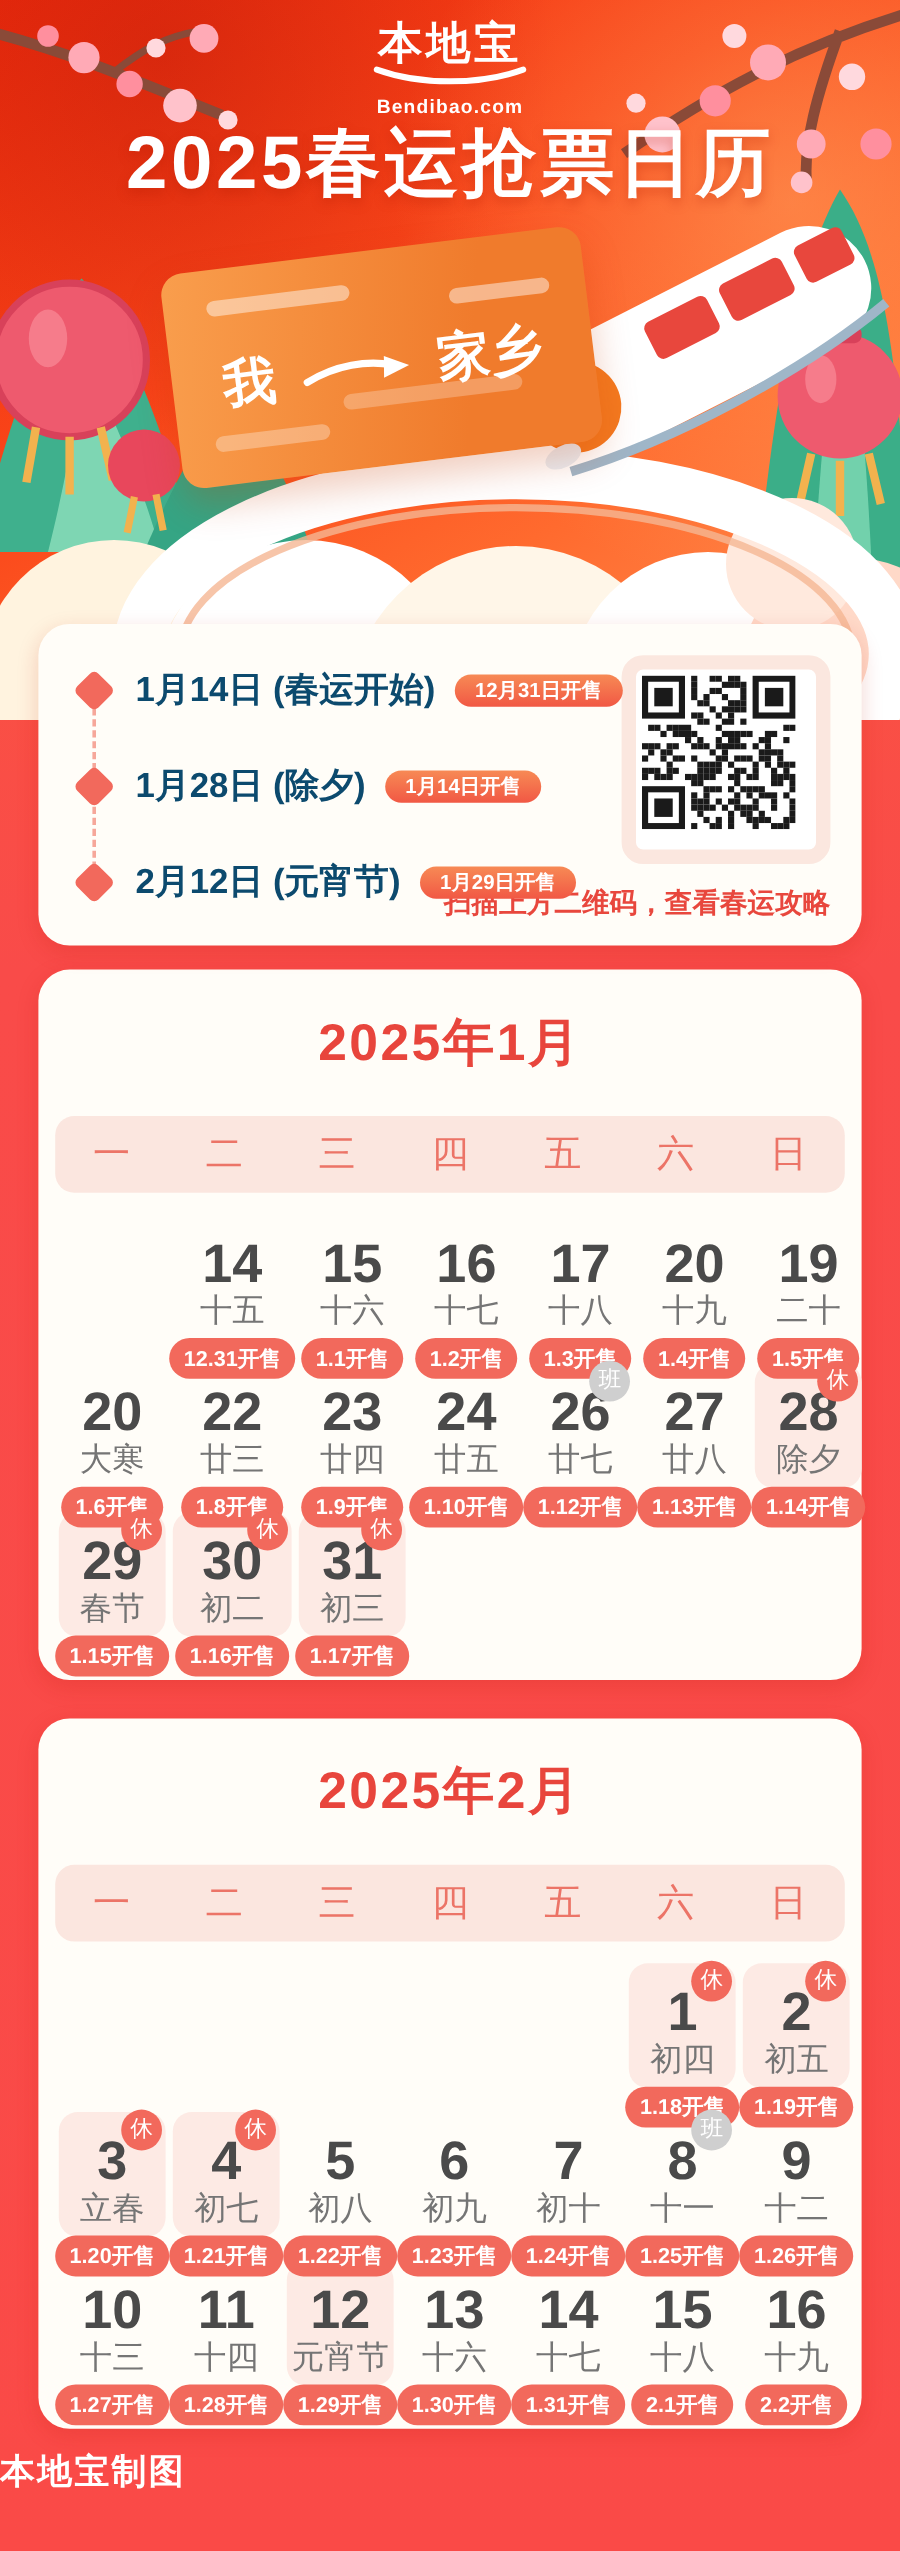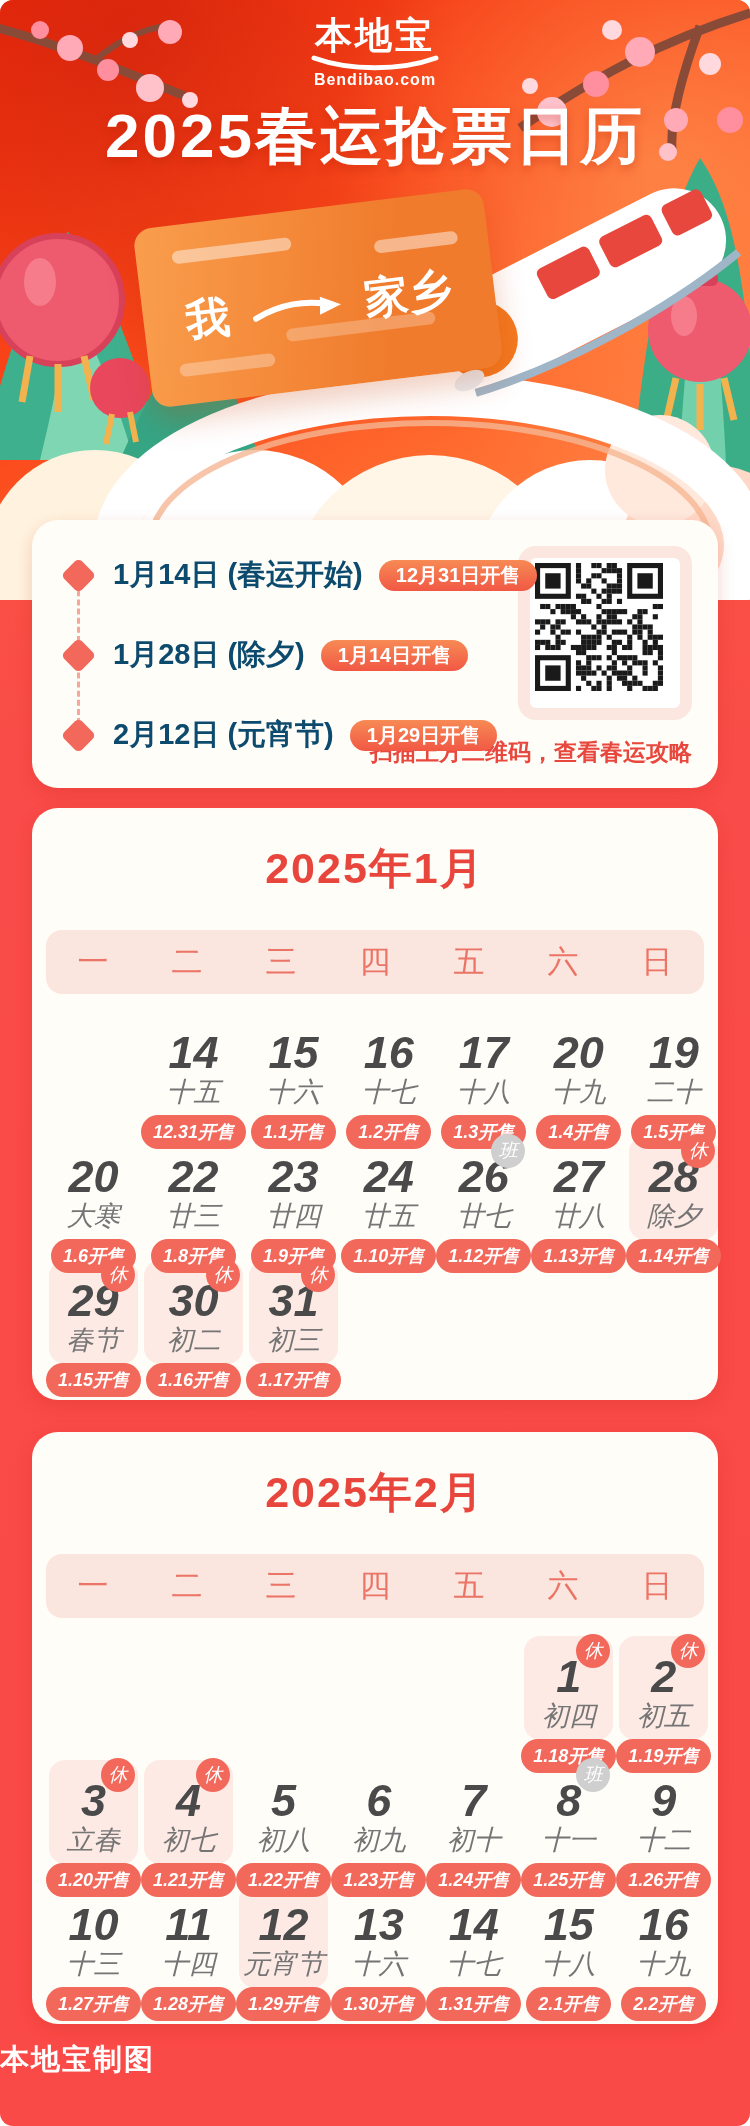--- a/index.html
+++ b/index.html
@@ -1,30 +1,30 @@
 <!DOCTYPE html>
 <html><head>
 <meta charset="utf-8">
 <style>
   html,body{margin:0;padding:0;}
   body{width:750px;font-family:"Liberation Sans","DejaVu Sans",sans-serif;}
   .poster{position:relative;width:750px;height:2126px;overflow:hidden;
-    background:linear-gradient(180deg,#fb5a3a 0%,#f94b49 38%,#fa4a47 100%);border-radius:13px;}
+    background:linear-gradient(180deg,#fb5a3a 0%,#f94b49 38%,#fa4a47 100%);}
 
   
   .hero{position:absolute;top:0;left:0;width:750px;height:600px;overflow:hidden;
     background:
       radial-gradient(circle at 88% 28%, rgba(255,170,100,.50), rgba(255,170,100,0) 42%),
       radial-gradient(circle at 18% 8%, rgba(150,10,5,.28), rgba(150,10,5,0) 40%),
       linear-gradient(148deg,#ef2c0d 0%,#fa4519 38%,#ff6a2e 68%,#ff9355 100%);}
   .hero-svg{position:absolute;top:0;left:0;}
   .logo{position:absolute;top:16px;left:0;width:750px;text-align:center;color:#fff;z-index:4;}
   .logo-cn{font-size:37px;font-weight:bold;letter-spacing:3px;line-height:1.1;}
   .logo-arc{display:block;margin:-2px auto 0;}
-  .logo-en{font-size:16px;font-weight:bold;letter-spacing:1px;margin-top:0;}
+  .logo-en{font-size:16px;font-weight:bold;letter-spacing:1px;margin-top:10px;}
   .hero-title{position:absolute;top:94px;left:0;width:750px;text-align:center;z-index:4;
     color:#fff;font-size:62px;font-weight:bold;letter-spacing:3px;margin:0;
     text-shadow:0 4px 10px rgba(180,30,0,.35);}
   .ticket{position:absolute;left:142px;top:208px;width:352px;height:180px;z-index:3;
     transform:rotate(-7deg);border-radius:18px;
     background:linear-gradient(100deg,#f99e4d 0%,#f07b2c 70%);
     box-shadow:0 14px 30px rgba(200,60,0,.25);}
   .ticket .stripe{position:absolute;background:rgba(255,255,255,.45);border-radius:8px;height:13px;}
   .ticket .s1{left:36px;top:26px;width:120px;}
   .ticket .s2{right:30px;top:40px;width:84px;}
@@ -38,41 +38,41 @@
   
   .info-card{position:absolute;top:520px;left:32px;width:686px;height:268px;z-index:6;
     background:#fffdf8;border-radius:26px;box-shadow:0 6px 18px rgba(190,30,10,.18);}
   .kd-list{position:absolute;left:34px;top:32px;}
   .kd-line{position:absolute;left:11px;top:20px;height:152px;border-left:3px dashed #f6a79a;}
   .kd-row{position:relative;display:flex;align-items:center;height:46px;margin-bottom:34px;z-index:1;}
   .kd-diamond{width:25px;height:25px;background:#f2695c;border-radius:5px;transform:rotate(45deg);
     flex:0 0 25px;}
   .kd-date{margin-left:22px;color:#0c4a6e;font-size:29px;font-weight:bold;white-space:nowrap;}
   .kd-pill{margin-left:16px;background:linear-gradient(180deg,#f78a55,#f15844);color:#fff;
-    font-size:20px;font-weight:bold;padding:2px 17px;border-radius:26px;white-space:nowrap;}
+    font-size:17px;font-weight:bold;padding:2px 17px;border-radius:26px;white-space:nowrap;}
   .qr-frame{position:absolute;right:26px;top:26px;width:150px;height:150px;background:#ffffff;
     border:12px solid #fbe7df;border-radius:18px;}
   .qr-frame svg{display:block;margin:5px;}
   .qr-hint{position:absolute;right:26px;bottom:20px;color:#e8473d;font-size:23px;font-weight:bold;
     white-space:nowrap;}
 
   
   .cal-card{position:absolute;left:32px;width:686px;height:592px;background:#fffdf8;
     border-radius:26px;box-shadow:0 6px 18px rgba(190,30,10,.18);}
   .cal-jan{top:808px;}
   .cal-feb{top:1432px;}
   .cal-title{position:absolute;top:32px;left:0;width:100%;text-align:center;
     color:#e8453c;font-size:43px;font-weight:bold;letter-spacing:2px;}
   .weekday-row{position:absolute;top:122px;left:14px;width:658px;height:64px;
     background:#fbe6df;border-radius:16px;display:grid;grid-template-columns:repeat(7,1fr);
     align-items:center;}
   .weekday-row span{text-align:center;color:#ec7467;font-size:31px;}
   .cal-grid{position:absolute;top:214px;left:14px;width:658px;display:grid;
     grid-template-columns:repeat(7,1fr);grid-auto-rows:120px;row-gap:4px;}
-  .cell{position:relative;text-align:center;padding-top:8px;font-style:italic;}
+  .cell{position:relative;text-align:center;padding-top:8px;}
   .cell.hl::before{content:"";position:absolute;left:3px;right:3px;top:-10px;bottom:26px;
     background:#fdeae4;border-radius:16px;z-index:0;}
   .cell>*{position:relative;z-index:1;}
   .cell .num{font-size:45px;font-weight:bold;color:#4a4a4a;line-height:1.0;}
   .cell .lunar{font-size:27px;color:#757575;margin-top:3px;line-height:1.1;}
   .cell .pill{display:inline-block;margin-top:7px;background:#f2695c;color:#fff;
     font-size:18px;font-weight:bold;padding:5px 12px;border-radius:17px;white-space:nowrap;}
   .cell .badge{position:absolute;top:-12px;right:6px;width:34px;height:34px;border-radius:50%;
     color:#fff;font-size:19px;line-height:34px;text-align:center;z-index:2;}
   .cell .badge.xiu{background:#f2695c;}

